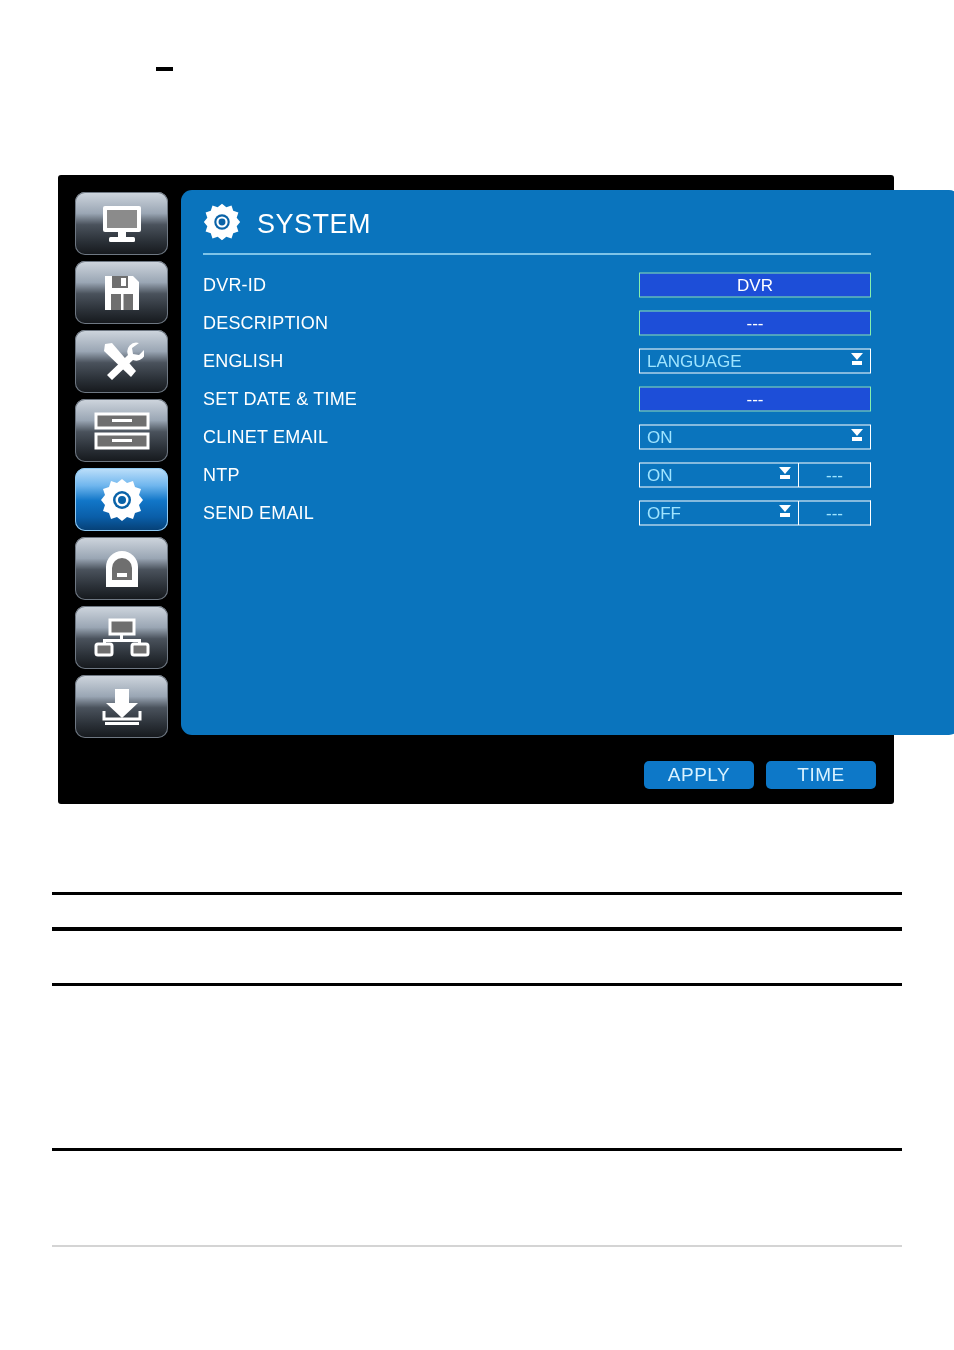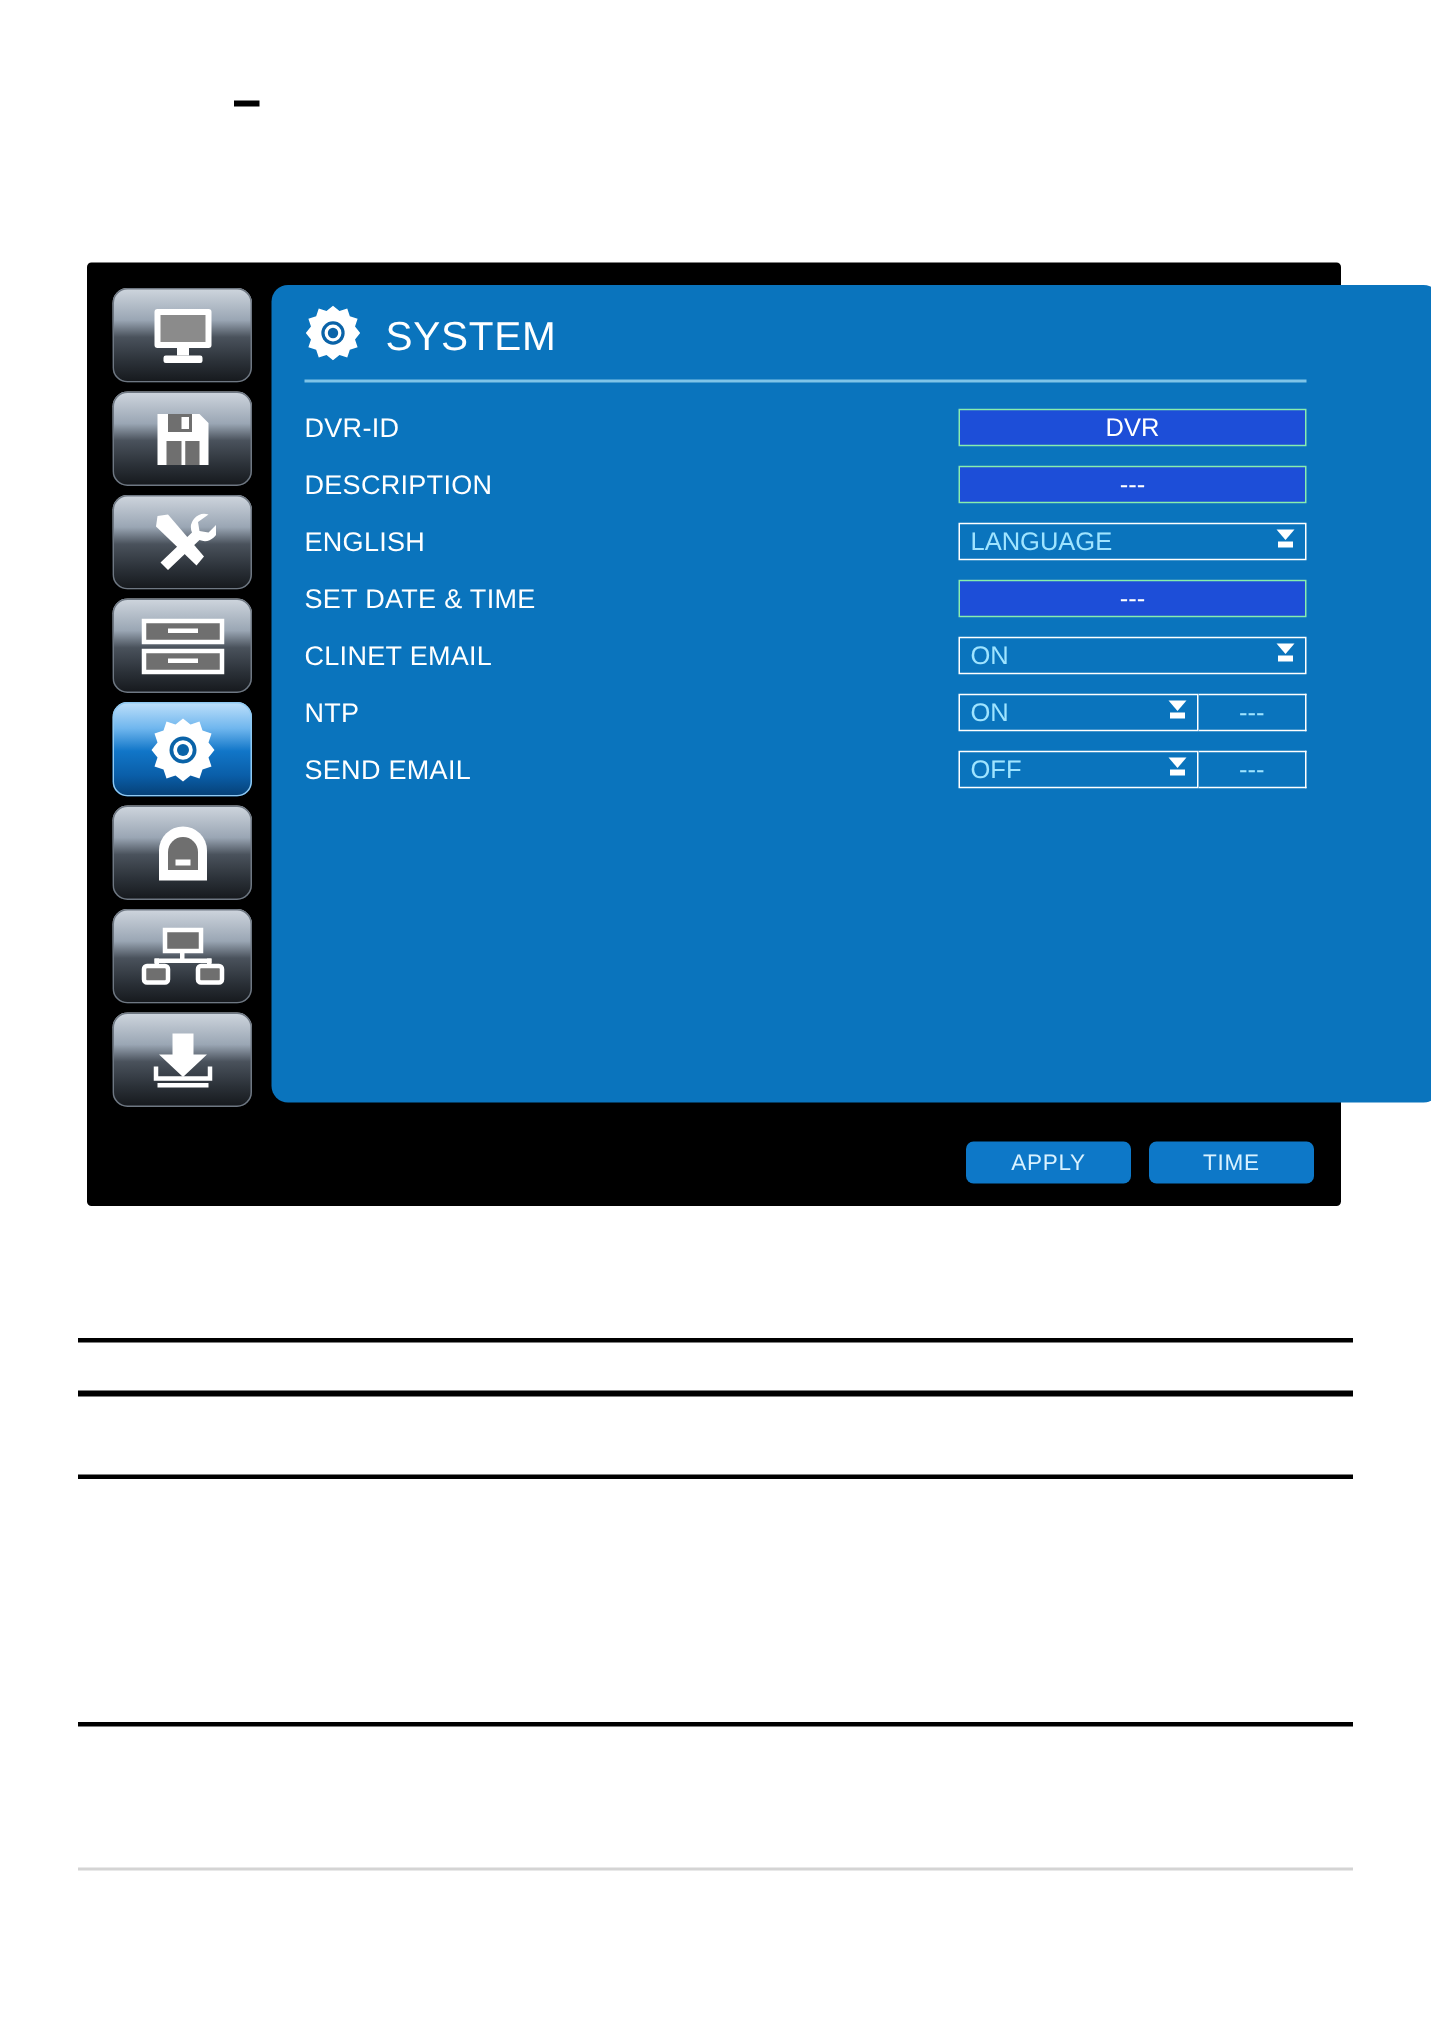--- a/index.html
+++ b/index.html
@@ -182,21 +182,21 @@
     bottom: 15px;
     display: flex;
     gap: 12px;
   }
   .btn {
     width: 110px;
     height: 28px;
     background: #0d78c8;
     border-radius: 5px;
     color: #d9f2ff;
-    font-size: 15px;
+    font-size: 19px;
     letter-spacing: 0.5px;
     display: flex;
     align-items: center;
     justify-content: center;
   }
 
   
   .rule {
     position: absolute;
     left: 52px;

